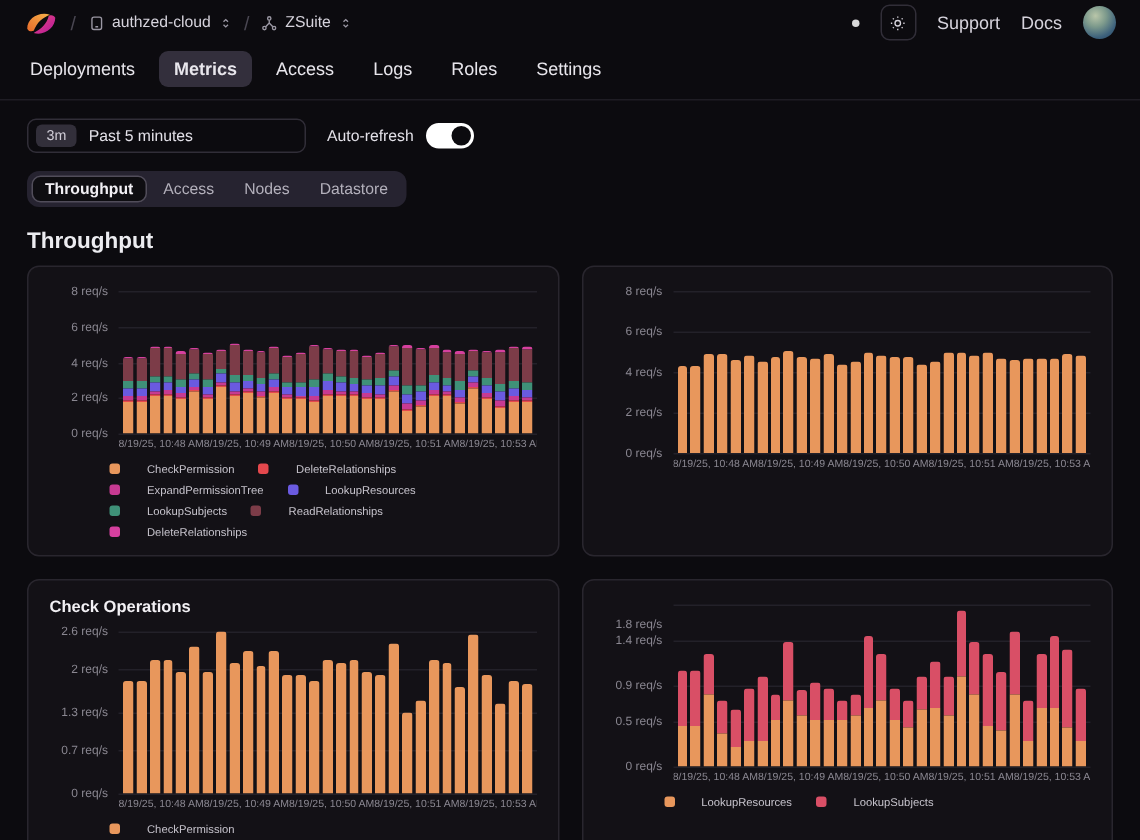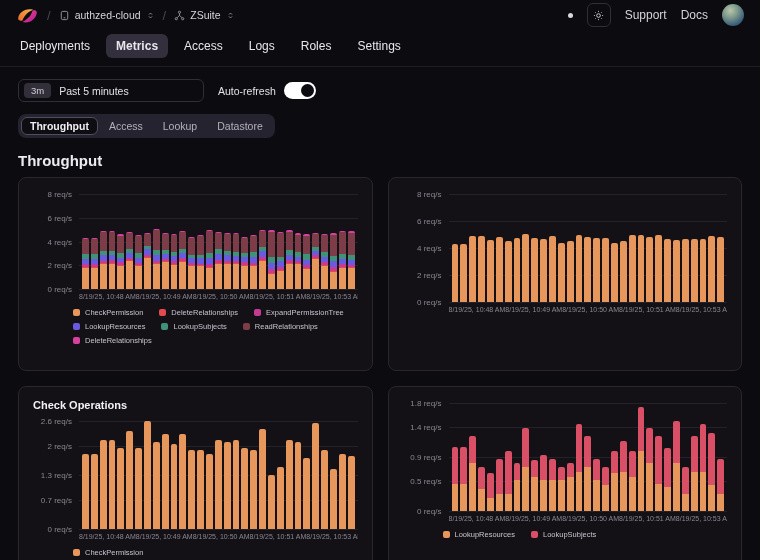--- a/index.html
+++ b/index.html
@@ -106,21 +106,21 @@
   }
   .xlabels {
     margin-left: 46px; margin-top: 4px; display: flex; justify-content: space-between;
     font-size: 7px; color: #8a8791; white-space: nowrap; overflow: hidden;
   }
   .legend {
     margin-left: 40px; margin-top: 8px; display: flex; flex-wrap: wrap;
     column-gap: 16px; row-gap: 5px; align-items: center;
     font-size: 7.5px; color: #c6c3cc;
   }
-  .legend-item { display: flex; align-items: center; gap: 5px; }
+  .legend-item { display: flex; align-items: center; gap: 18px; }
   .legend-swatch { width: 7px; height: 7px; border-radius: 2px; flex: none; }
 </style>
 </head>
 <body>
 
 <div class="topbar">
   <span style="display:flex;">
     <svg viewBox="0 0 32 32" width="23" height="23">
       <defs>
         <linearGradient id="lg1" x1="0" y1="1" x2="1" y2="0">
@@ -193,21 +193,21 @@
     <div class="toggle">
         <div class="knob"></div>
       </div>
   </div>
 </div>
 
 <div class="subtabs-row">
   <div class="subtabs">
     <span class="subtab active">Throughput</span>
     <span class="subtab">Access</span>
-    <span class="subtab">Lookup</span>
+    <span class="subtab">Nodes</span>
     <span class="subtab">Datastore</span>
   </div>
 </div>
 
 <div class="section-title">Throughput</div>
 
 <div class="grid">
   <div class="chart-card">
     <div class="chart-body" style="height: 95px;">
         <div class="yaxis">
@@ -787,21 +787,21 @@
     <div class="legend">
         <span class="legend-item">
           <span class="legend-swatch" style="background: rgb(232, 151, 92);"></span>
           <span>CheckPermission</span>
         </span>
       </div>
   </div>
   <div class="chart-card">
     <div class="chart-body" style="height: 108px;">
         <div class="yaxis">
-          <div class="ytick" style="top: 0px;">1.8 req/s</div>
+          <div class="ytick" style="top: 13px;">1.8 req/s</div>
           <div class="ytick" style="top: 24px;">1.4 req/s</div>
           <div class="ytick" style="top: 54px;">0.9 req/s</div>
           <div class="ytick" style="top: 78px;">0.5 req/s</div>
           <div class="ytick" style="top: 108px;">0 req/s</div>
         </div>
         <div class="plot">
           <div class="gridline" style="top: 0px;"></div>
           <div class="gridline" style="top: 24px;"></div>
           <div class="gridline" style="top: 54px;"></div>
           <div class="gridline" style="top: 78px;"></div>

